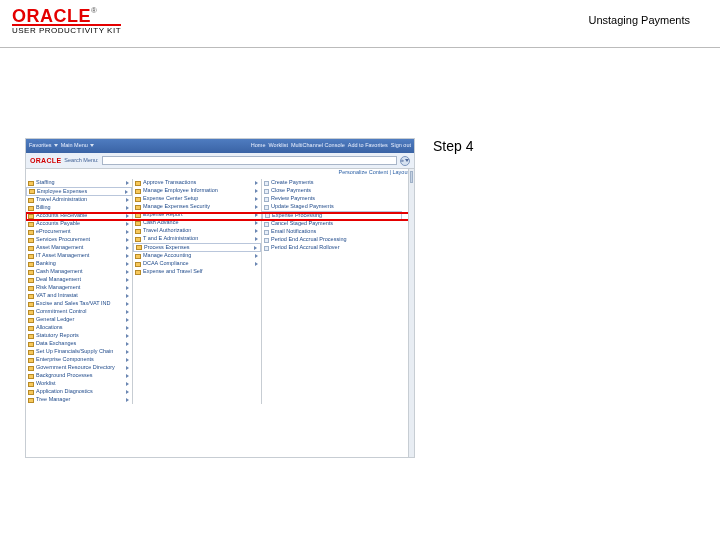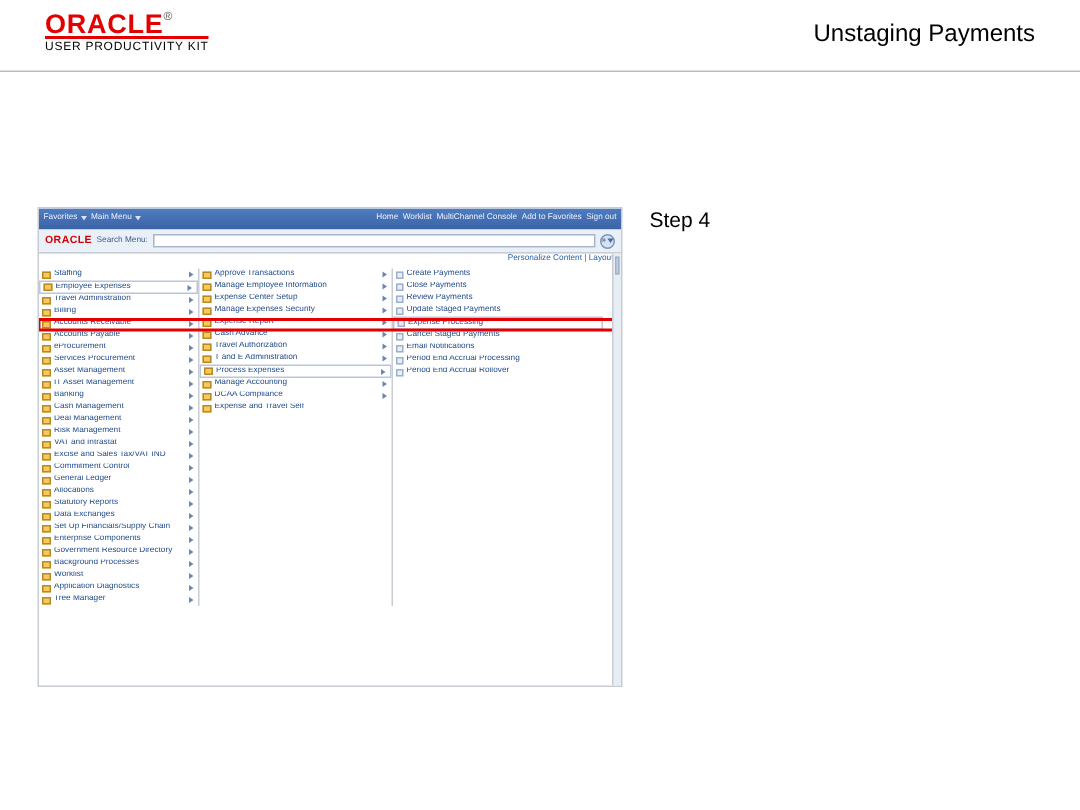--- a/index.html
+++ b/index.html
@@ -14,21 +14,21 @@
   }
 
   
   .header {
     position: relative;
     height: 48px;
     border-bottom: 1px solid #bbb;
   }
   .logo-block {
     position: absolute;
-    left: 30px;
+    left: 12px;
     top: 6px;
   }
   .logo-word {
     font-weight: bold;
     letter-spacing: 0.5px;
     font-size: 18px;
   }
   .logo-red { color: #e40000; }
   .logo-tm { font-size: 8px; color:#555; vertical-align: top; }
   .logo-sub {
@@ -42,21 +42,21 @@
     content:"";
     position:absolute;
     left:0; right:0; top:-2px;
     height:2px;
     background:#e40000;
   }
   .title {
     position:absolute;
     right: 30px;
     top: 14px;
-    font-size: 16px;
+    font-size: 11px;
   }
 
   
   .content {
     display:flex;
     gap: 18px;
     padding: 90px 20px 20px 25px;
   }
   .shot-col { width: 390px; }
   .instr-col { width: 260px; font-size: 14px; }

